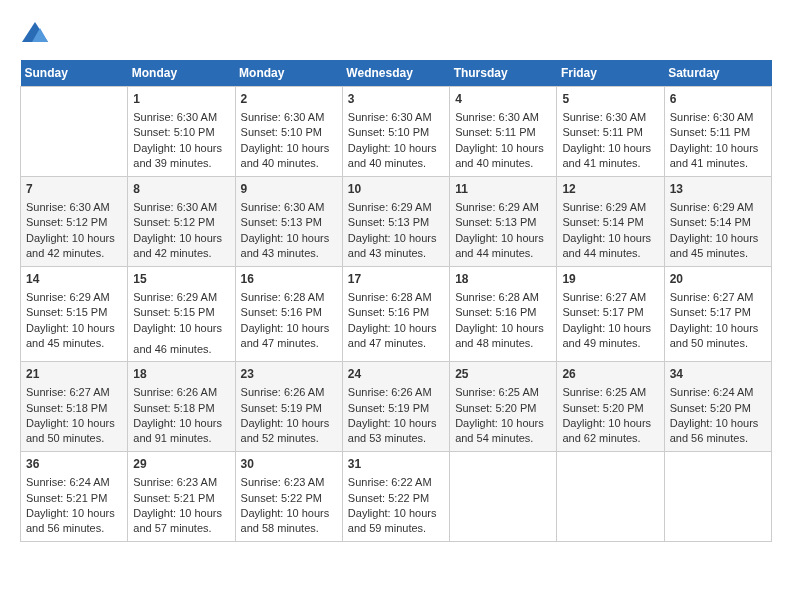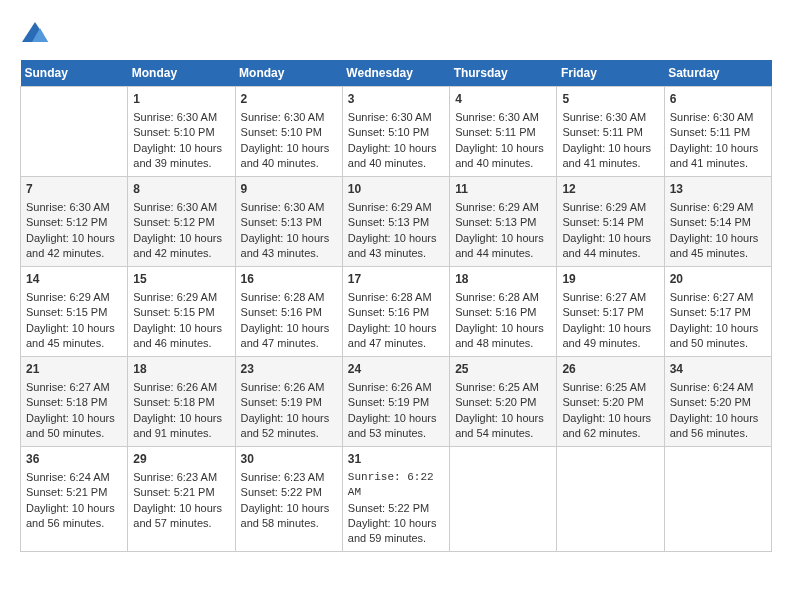--- a/index.html
+++ b/index.html
@@ -221,21 +221,21 @@
           <span style="display: block;">Sunrise: 6:29 AM</span>
           <span style="display: block;">Sunset: 5:15 PM</span>
           <span style="display: block;">Daylight: 10 hours</span>
           <span style="display: block;">and 45 minutes.</span>
         </td>
         <td>
           <span class="day-num">15</span>
           <span style="display: block;">Sunrise: 6:29 AM</span>
           <span style="display: block;">Sunset: 5:15 PM</span>
           <span style="display: block;">Daylight: 10 hours</span>
-          <span style="display: block;">and 46 minutes.</span>
+          <span style="display: block; margin-top: 6px;">and 46 minutes.</span>
         </td>
         <td>
           <span class="day-num">16</span>
           <span style="display: block;">Sunrise: 6:28 AM</span>
           <span style="display: block;">Sunset: 5:16 PM</span>
           <span style="display: block;">Daylight: 10 hours</span>
           <span style="display: block;">and 47 minutes.</span>
         </td>
         <td>
           <span class="day-num">17</span>
@@ -334,21 +334,21 @@
         </td>
         <td>
           <span class="day-num">30</span>
           <span style="display: block;">Sunrise: 6:23 AM</span>
           <span style="display: block;">Sunset: 5:22 PM</span>
           <span style="display: block;">Daylight: 10 hours</span>
           <span style="display: block;">and 58 minutes.</span>
         </td>
         <td>
           <span class="day-num">31</span>
-          <span style="display: block; font-family: Liberation Mono, monospace;">Sunrise: 6:22 AM</span>
+          <span style="display: block;">Sunrise: 6:22 AM</span>
           <span style="display: block;">Sunset: 5:22 PM</span>
           <span style="display: block;">Daylight: 10 hours</span>
           <span style="display: block;">and 59 minutes.</span>
         </td>
         <td class="empty"></td>
         <td class="empty"></td>
         <td class="empty"></td>
       </tr>
     </tbody>
 </table>

